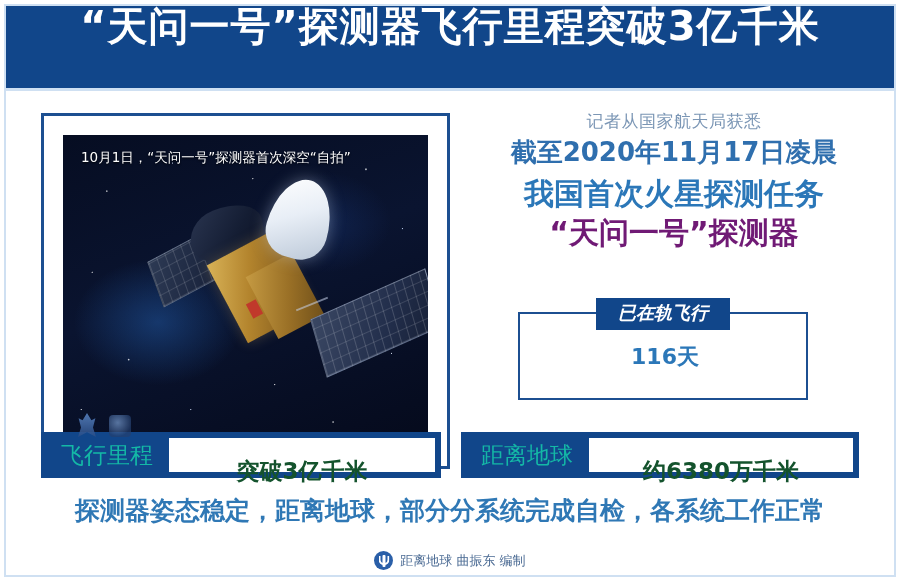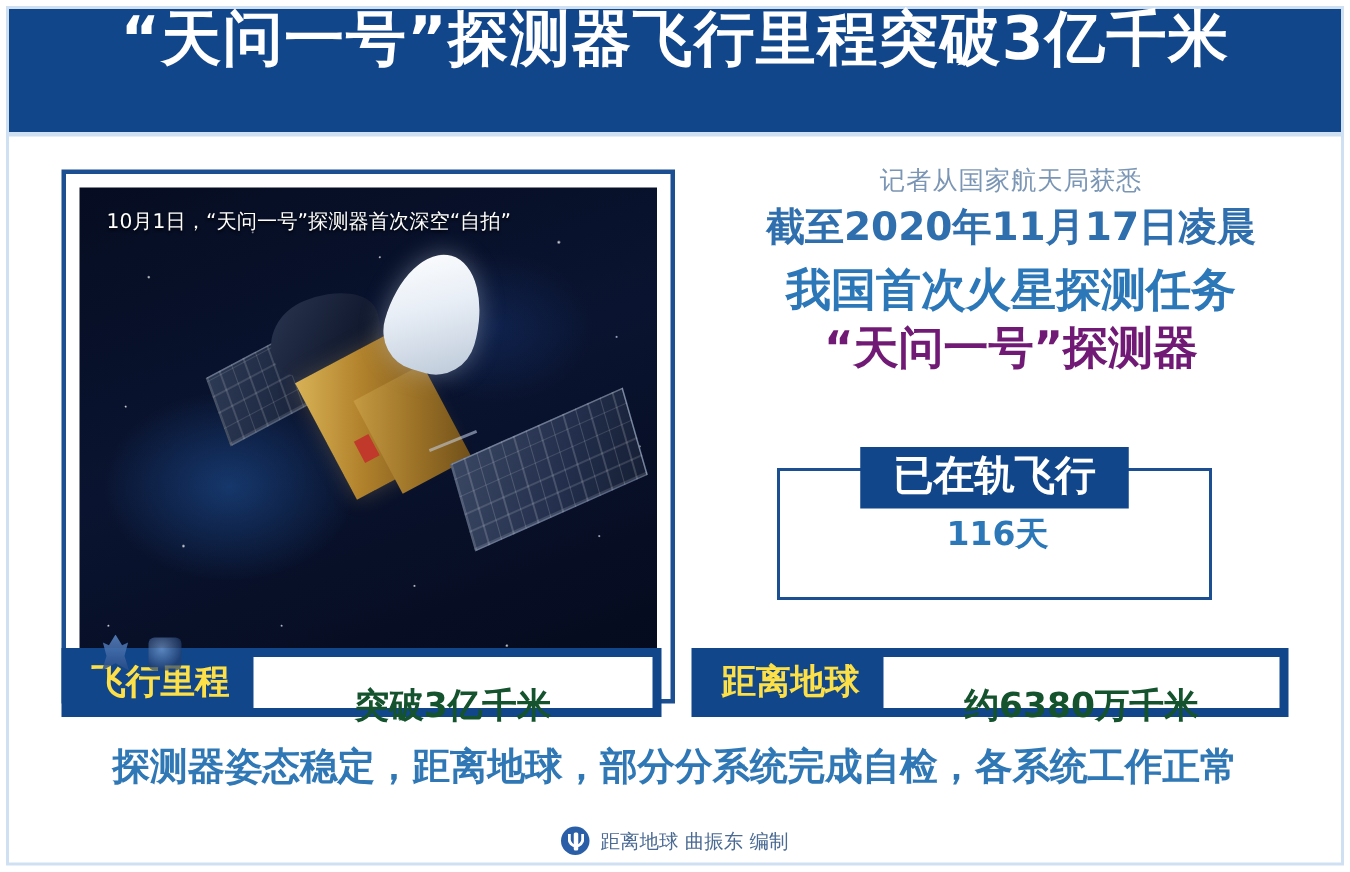--- a/index.html
+++ b/index.html
@@ -62,21 +62,21 @@
 
   
   .photo-panel {
     position: absolute;
     left: 41px;
     top: 113px;
     width: 409px;
     height: 356px;
     border: 3px solid #1c4f91;
     background: #ffffff;
-    padding: 9px;
+    padding: 19px;
     box-sizing: border-box;
   }
   .photo {
     position: relative;
     width: 100%;
     height: 100%;
     background:
       radial-gradient(ellipse 120px 90px at 26% 60%, rgba(40,110,200,0.40), rgba(10,25,60,0) 70%),
       radial-gradient(ellipse 90px 70px at 72% 28%, rgba(30,70,150,0.28), rgba(5,12,35,0) 72%),
       linear-gradient(160deg, #060d22 0%, #0a1430 45%, #050a1c 100%);
@@ -259,26 +259,27 @@
     box-sizing: border-box;
     background: #ffffff;
   }
   .orbit-badge {
     position: absolute;
     left: 50%;
     top: -14px;
     transform: translateX(-50%);
     background: #11468a;
     color: #ffffff;
-    font-size: 27px;
+    font-size: 18px;
     font-weight: bold;
     padding: 6px 22px 8px;
     white-space: nowrap;
     line-height: 1;
     z-index: 3;
+    font-style: italic;
   }
   .orbit-value {
     position: absolute;
     left: 4px; right: 0;
     top: 34px;
     color: #2b77b8;
     font-size: 22px;
     font-weight: bold;
     text-align: center;
     line-height: 1;
@@ -290,23 +291,23 @@
     top: 432px;
     height: 46px;
     background: #11468a;
     display: flex;
     align-items: center;
     box-sizing: border-box;
   }
   .stat-bar.left  { left: 41px;  width: 400px; }
   .stat-bar.right { left: 461px; width: 398px; align-items: center; }
   .stat-label {
-    color: #fde047;
+    color: #14b8a6;
     font-size: 23px;
-    font-weight: bold;
+    font-weight: normal;
     white-space: nowrap;
     padding: 0 16px 0 20px;
     line-height: 1;
   }
   .stat-value-box {
     background: #ffffff;
     flex: 1;
     height: 34px;
     margin-right: 6px;
     display: flex;

